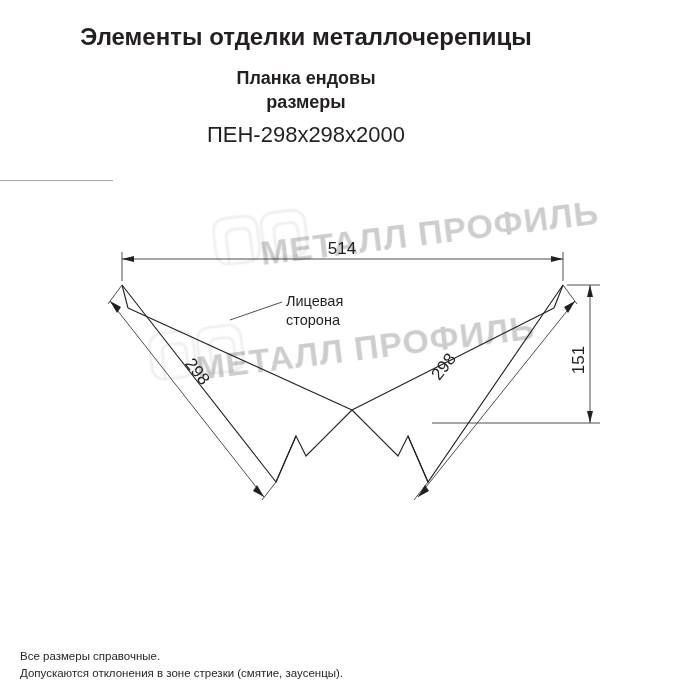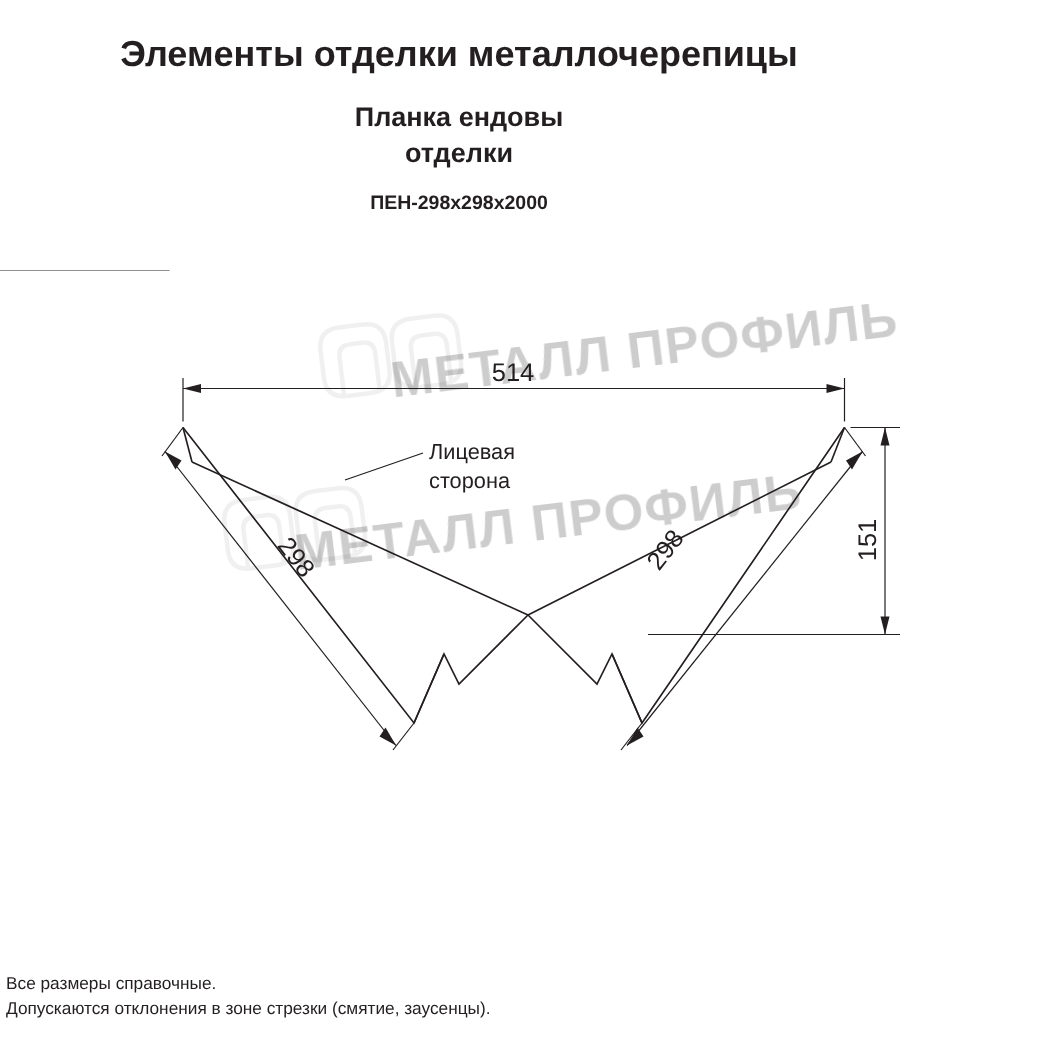--- a/index.html
+++ b/index.html
@@ -34,42 +34,42 @@
   }
   .sub-title {
     margin-top: 14px;
     font-size: 18px;
     font-weight: bold;
     line-height: 24px;
     text-align: center;
   }
   .code-title {
     margin-top: 10px;
-    font-size: 13px;
-    font-weight: bold;
+    font-size: 22px;
+    font-weight: normal;
     line-height: 22px;
   }
   .drawing {
     position: absolute;
     top: 180px;
     left: 0;
     width: 636px;
     height: 330px;
   }
   .watermark-layer {
     position: absolute;
     top: 180px;
     left: 0;
     width: 700px;
     height: 330px;
     pointer-events: none;
   }
   .footer {
     position: absolute;
-    left: 4px;
+    left: 20px;
     bottom: 18px;
     font-size: 11.5px;
     line-height: 17px;
     color: #231f20;
   }
   .footer div {
     white-space: nowrap;
   }
   svg text {
     font-family: "Liberation Sans", sans-serif;
@@ -78,21 +78,21 @@
 </style>
 </head>
 <body>
 
 <div class="page">
 
   <div class="title-block">
     <div class="main-title">Элементы отделки металлочерепицы</div>
     <div class="sub-title">
       <div>Планка ендовы</div>
-      <div>отделки</div>
+      <div>размеры</div>
     </div>
     <div class="code-title">ПЕН-298х298х2000</div>
   </div>
 
   <div class="watermark-layer">
     <svg width="700" height="330" viewBox="0 0 700 330" xmlns="http://www.w3.org/2000/svg">
       <g opacity="0.20" fill="none" stroke="#b9b9b9" stroke-width="3">
 
         <g transform="translate(212,40) rotate(-7)">
           <path d="M0 14 q0 -14 14 -14 h16 q14 0 14 14 v18 q0 14 -14 14 h-16 q-14 0 -14 -14 z"></path>

